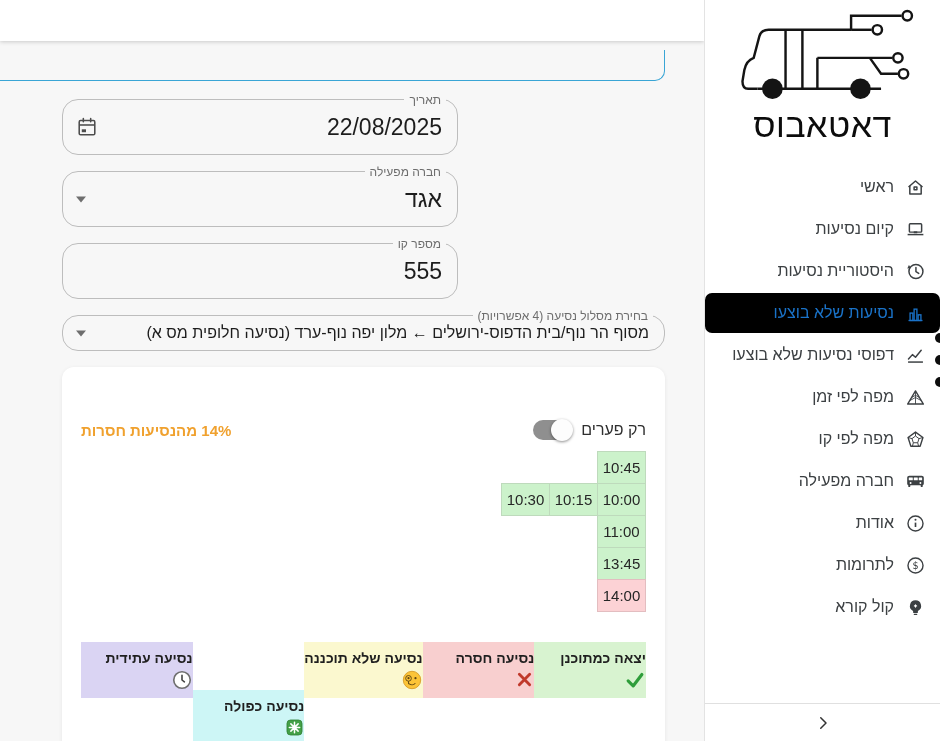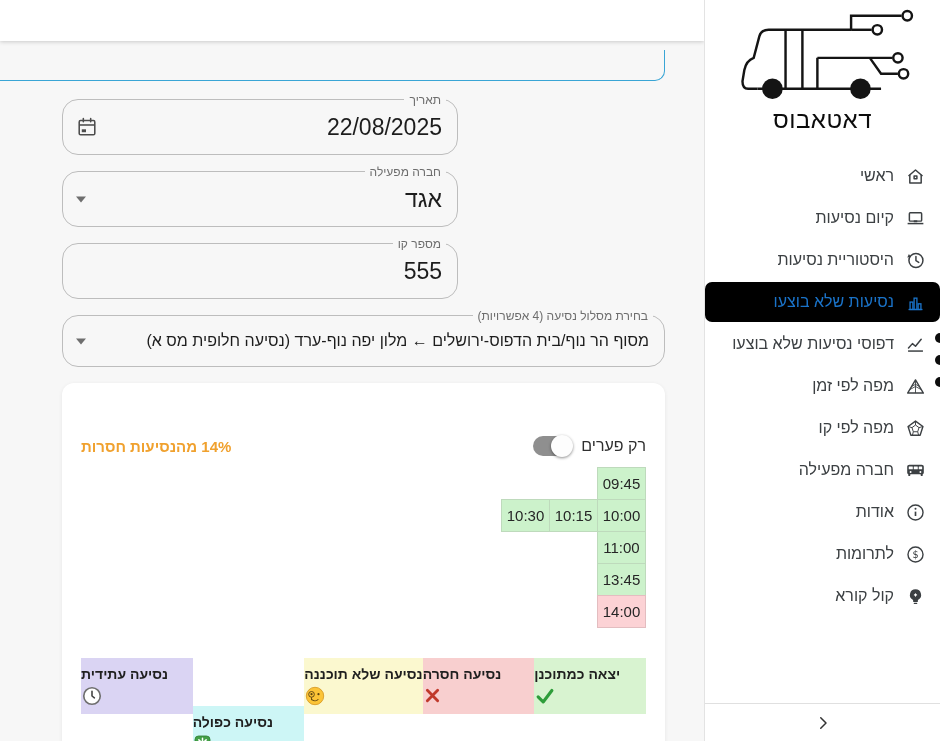--- a/index.html
+++ b/index.html
@@ -6,42 +6,42 @@
   body{
     width:940px;height:741px;overflow:hidden;background:#f7f7f7;
     font-family:"Liberation Sans","DejaVu Sans",sans-serif;direction:rtl;
   }
   .app{position:relative;width:940px;height:741px}
 
   
   .sidebar{position:absolute;top:0;right:0;width:236px;height:741px;background:#fff;
     border-left:1px solid #e3e3e3;box-sizing:border-box;z-index:10}
   .logo{display:flex;justify-content:center;margin-top:6px}
-  .brand{text-align:center;font-size:24px;color:#0c0c0c;letter-spacing:.5px}
+  .brand{text-align:center;font-size:34px;color:#0c0c0c;letter-spacing:.5px}
   .nav{margin-top:22px}
   .nav-item{display:flex;align-items:center;gap:10px;height:40px;margin:2px 0;
     padding:0 14px 0 8px;font-size:16px;color:#3c4043;cursor:pointer}
   .nav-icon{width:22px;height:22px;flex:none;display:flex;align-items:center;justify-content:center}
   .nav-item.active{background:#000000;color:#1a73c9;border-radius:7px}
   .side-footer{position:absolute;bottom:0;left:0;right:0;height:37px;border-top:1px solid #e0e0e0;
     display:flex;align-items:center;justify-content:center;background:#fff}
   .collapse-btn{display:flex;cursor:pointer}
 
   
   .main{position:absolute;top:0;right:236px;left:0;height:100%}
   .topbar{position:absolute;top:0;left:0;right:0;height:41px;background:#fff;
     box-shadow:0 1px 4px rgba(0,0,0,.18);z-index:5}
   .bluebox{position:absolute;top:50px;right:39px;left:-20px;height:30px;
     border:1.5px solid #39a5d5;border-top:none;border-radius:0 0 10px 10px;z-index:1}
   .column{position:absolute;top:99px;left:62px;width:603px;z-index:2}
 
   
   .field{position:relative;box-sizing:border-box;width:396px;height:56px;
     border:1px solid #bdbdbd;border-radius:16px;margin:0 auto 16px 0;background:transparent;cursor:pointer}
-  .field.full{width:603px;height:52px}
+  .field.full{width:603px;height:36px}
   .flabel{position:absolute;top:-8px;right:11px;background:#f7f7f7;padding:0 5px;
     font-size:12px;color:#6d6d6d;line-height:16px;white-space:nowrap}
   .fvalue{position:absolute;top:0;right:15px;left:42px;height:100%;display:flex;align-items:center;
     justify-content:flex-start;font-size:23px;color:#1d1d1d;white-space:nowrap;overflow:hidden}
   .field.full .fvalue{font-size:16px}
   .adorn{position:absolute;left:13px;top:50%;transform:translateY(-50%);display:flex;align-items:center}
   .arrow-down{width:0;height:0;border:5px solid transparent;border-top:6px solid #6e6e6e;margin-top:6px}
 
   
   .card{margin-top:8px;background:#fff;border-radius:12px;box-shadow:0 1px 4px rgba(0,0,0,.07);
@@ -57,21 +57,21 @@
   .grid{margin-top:4px}
   .grid .row{display:flex}
   .grid .row + .row{margin-top:-1px}
   .cell{width:49px;height:33px;box-sizing:border-box;display:flex;align-items:center;justify-content:center;
     font-size:15px;color:#262626;border:1px solid #c6cfc6}
   .cell + .cell{margin-right:-1px}
   .cell.ok{background:#ccf2cb;border-color:#bedabc}
   .cell.missing{background:#fcd2d5;border-color:#e3bdc0}
 
   .legend{display:flex;margin-top:30px}
-  .legend-cell{flex:1;height:56px;display:flex;flex-direction:column;align-items:flex-end;
+  .legend-cell{flex:1;height:56px;display:flex;flex-direction:column;align-items:flex-start;
     justify-content:center;gap:3px}
   .legend-label{font-size:14px;font-weight:700;color:#1f1f1f;white-space:nowrap}
   .legend-icon{height:22px;display:flex;align-items:center}
 
   
   .edge-dots i{position:absolute;right:-5px;width:10px;height:10px;border-radius:50%;background:#0d0d0d;z-index:20}
   .edge-dots i:nth-child(1){top:333px}
   .edge-dots i:nth-child(2){top:355px}
   .edge-dots i:nth-child(3){top:377px}
 </style>
@@ -126,21 +126,21 @@
             <span>רק פערים</span>
             <span class="switch">
                 <span class="thumb"></span>
               </span>
           </div>
           <div class="missing-text">14% מהנסיעות חסרות</div>
         </div>
 
         <div class="grid" id="schedule-grid">
             <div class="row">
-              <div class="cell ok">09:45</div>
+              <div class="cell ok">10:45</div>
             </div>
             <div class="row">
               <div class="cell ok">10:00</div>
               <div class="cell ok">10:15</div>
               <div class="cell ok">10:30</div>
             </div>
             <div class="row">
               <div class="cell ok">11:00</div>
             </div>
             <div class="row">

